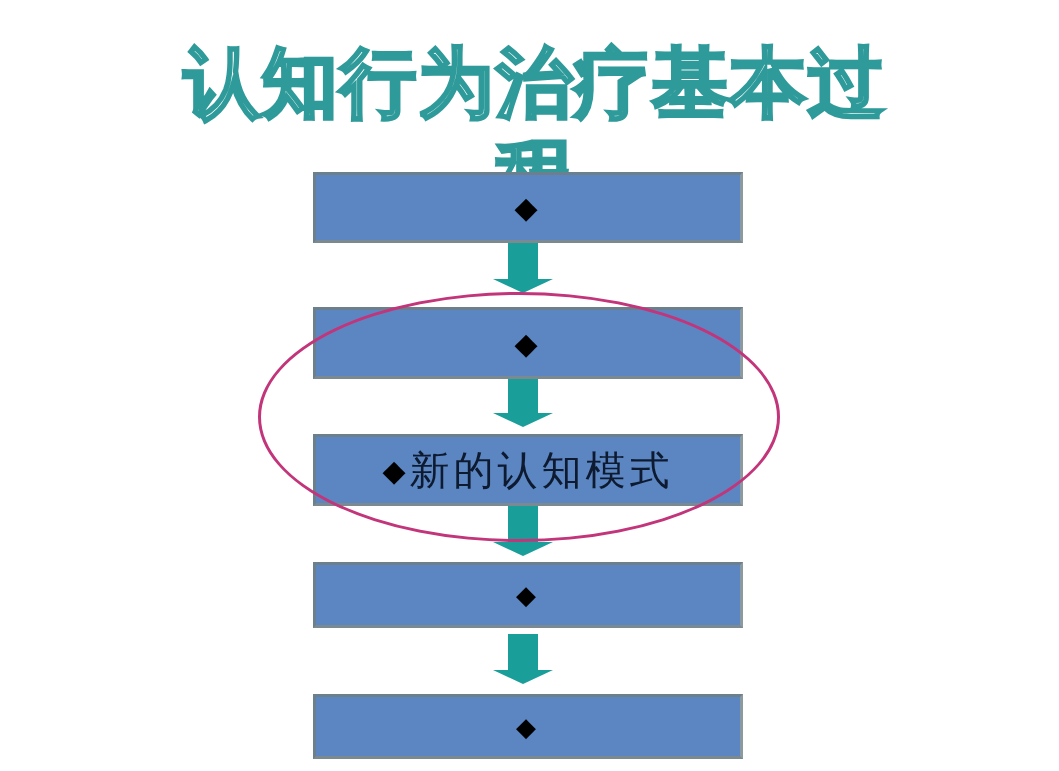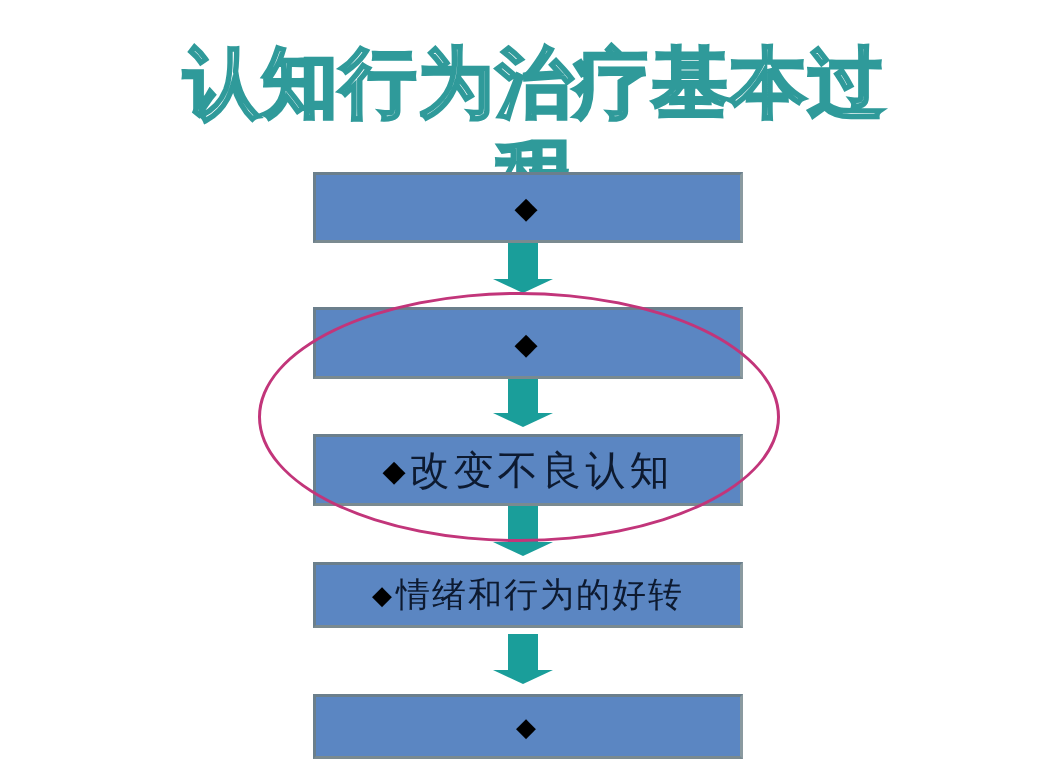--- a/index.html
+++ b/index.html
@@ -66,31 +66,30 @@
   <span class="diamond">◆</span>
 </div>
 
 <div class="arrow" style="top:379px;height:50px;">
   <div class="shaft" style="height:36px;"></div>
   <div class="head" style="top:34px;"></div>
 </div>
 
 <div class="box" style="top:434px;height:72px;">
   <span class="diamond">◆</span>
-  <span class="label">改变不良认知</span>
+  <span class="label">新的认知模式</span>
 </div>
 
 <div class="arrow" style="top:506px;height:52px;">
   <div class="shaft" style="height:38px;"></div>
   <div class="head" style="top:36px;"></div>
 </div>
 
 <div class="box small" style="top:562px;height:66px;">
   <span class="diamond">◆</span>
-  <span class="label">情绪和行为的好转</span>
 </div>
 
 <div class="arrow" style="top:634px;height:52px;">
   <div class="shaft" style="height:38px;"></div>
   <div class="head" style="top:36px;"></div>
 </div>
 
 <div class="box small" style="top:694px;height:65px;">
   <span class="diamond">◆</span>
 </div>

